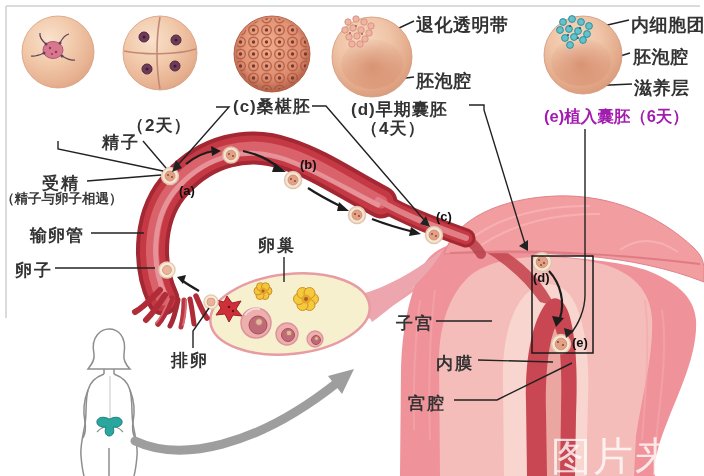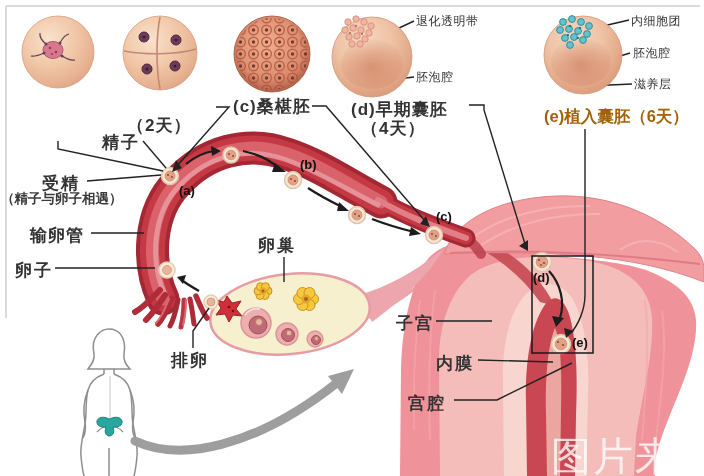--- a/index.html
+++ b/index.html
@@ -1,21 +1,21 @@
 <!DOCTYPE html>
 <html><head>
 <meta charset="utf-8">
 <style>
   html,body{margin:0;padding:0;background:#fff;}
   .stage{position:relative;width:704px;height:476px;background:#ffffff;overflow:hidden;
          font-family:"Liberation Sans","DejaVu Sans",sans-serif;}
   svg.art{position:absolute;left:0;top:0;width:704px;height:476px;}
   .lbl{position:absolute;white-space:nowrap;color:#303030;}
   .s17{font-size:17px;font-weight:600;letter-spacing:1px;color:#333;}
-  .s16{font-size:12px;font-weight:400;letter-spacing:.5px;color:#333;}
+  .s16{font-size:18px;font-weight:700;letter-spacing:.5px;color:#333;}
   .note{font-size:13.5px;font-weight:700;color:#3a3a3a;letter-spacing:0;}
   .mark{font-size:13px;font-weight:700;color:#101010;letter-spacing:0;}
   .wm{font-size:40px;font-weight:500;color:rgba(255,255,255,0.78);letter-spacing:2px;}
 </style>
 </head>
 <body>
 
 <div class="stage">
 
 <svg class="art" viewBox="0 0 704 476">
@@ -350,21 +350,21 @@
           <circle cx="568" cy="35" r="1.1"></circle>
           <circle cx="578" cy="38" r="1.1"></circle>
         </g>
   </g>
 </svg>
 
   <div class="lbl s17" style="left:127px;top:114px">（2天）</div>
   <div class="lbl s17" style="left:233px;top:95px">(c)桑椹胚</div>
   <div class="lbl s17" style="left:351px;top:98px">(d)早期囊胚</div>
   <div class="lbl s17" style="left:361px;top:117px">（4天）</div>
-  <div class="lbl" style="left:544px;top:106px;font-size:16.5px;font-weight:600;color:#a16207">(e)植入囊胚（6天）</div>
+  <div class="lbl" style="left:544px;top:106px;font-size:16.5px;font-weight:600;color:#a21caf">(e)植入囊胚（6天）</div>
 
   <div class="lbl s16" style="left:416px;top:13px">退化透明带</div>
   <div class="lbl s16" style="left:416px;top:69px">胚泡腔</div>
   <div class="lbl s16" style="left:631px;top:13px">内细胞团</div>
   <div class="lbl s16" style="left:633px;top:45px">胚泡腔</div>
   <div class="lbl s16" style="left:634px;top:76px">滋养层</div>
 
   <div class="lbl s17" style="left:102px;top:131px;letter-spacing:2px">精子</div>
   <div class="lbl s17" style="left:42px;top:172px;letter-spacing:2px">受精</div>
   <div class="lbl note" style="left:1px;top:190px">（精子与卵子相遇）</div>

